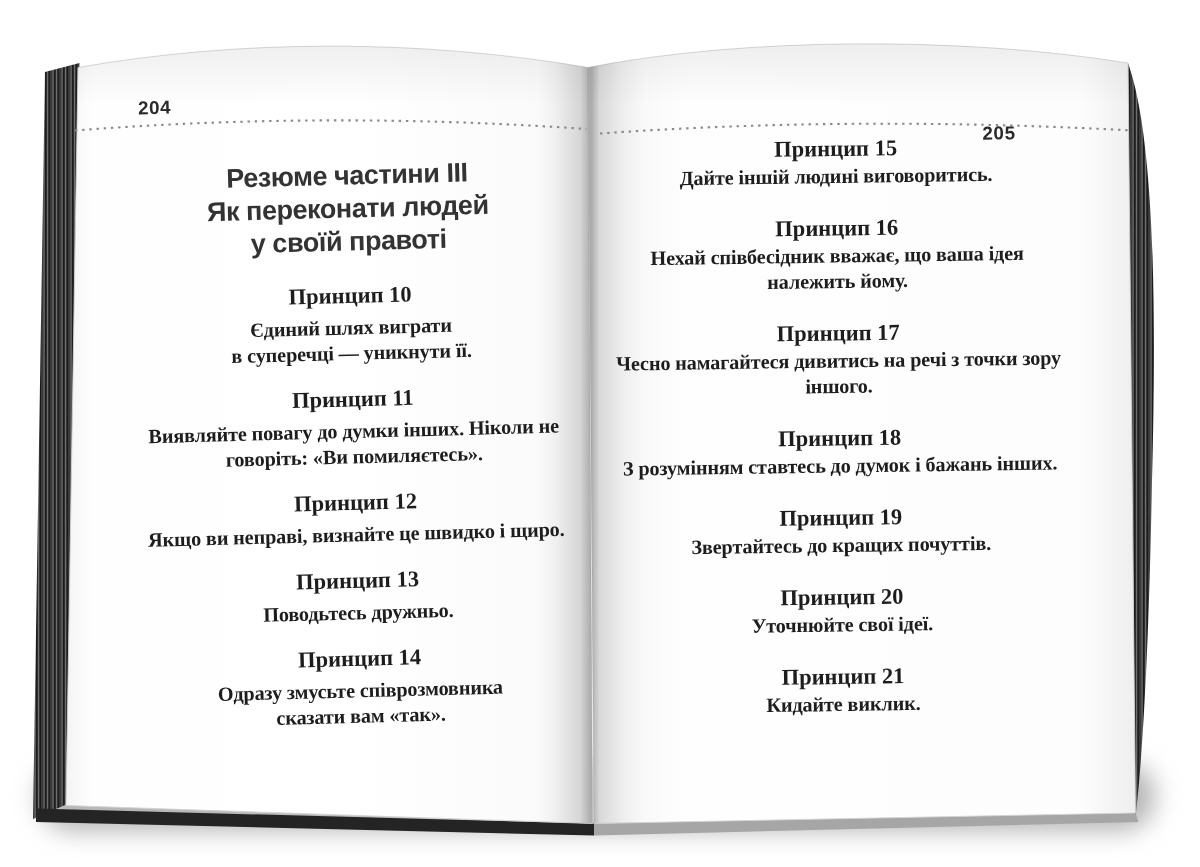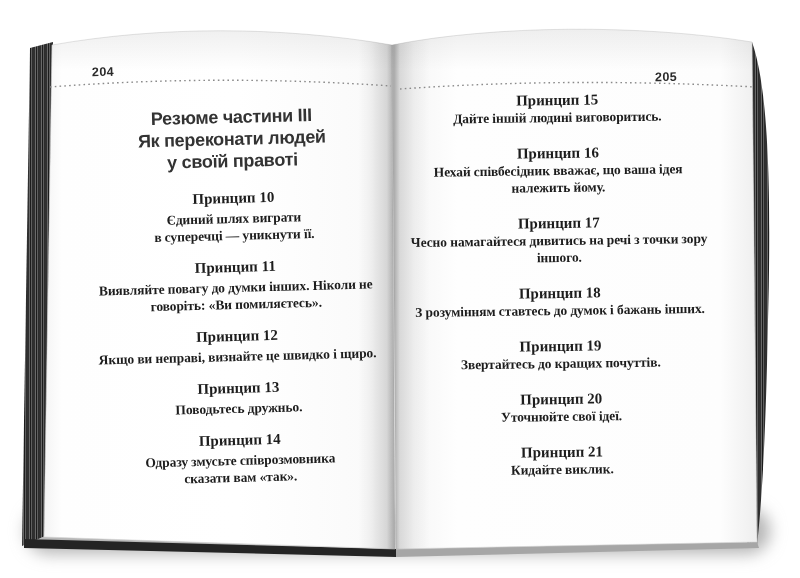--- a/index.html
+++ b/index.html
@@ -7,21 +7,21 @@
     position:relative; width:800px; height:578px; background:#ffffff;
     overflow:hidden; font-family:"Liberation Sans", sans-serif;
   }
   svg.book-art { position:absolute; left:0; top:0; width:800px; height:578px; display:block; }
 
   .page-num {
     position:absolute; font:700 12.5px/1 "Liberation Sans", sans-serif;
     color:#2a2a2a; letter-spacing:.4px; z-index:3;
   }
   .page-num.left  { left:92px;  top:66px; transform:rotate(-1.5deg); }
-  .page-num.right { left:655px; top:71px; transform:rotate(-0.8deg); }
+  .page-num.right { left:655px; top:83px; transform:rotate(-0.8deg); }
 
   .page-text { position:absolute; text-align:center; color:#1f1f1f; z-index:3; }
   .page-text.left  { left:72px;  top:106px; width:318px; transform:rotate(-1.5deg); transform-origin:50% 0; }
   .page-text.right { left:392px; top:92px;  width:330px; transform:rotate(-0.8deg); transform-origin:50% 0; }
 
   .part-title {
     font:700 18px/22px "Liberation Sans", sans-serif; color:#333333;
     letter-spacing:-0.3px; margin:0 0 18px; white-space:pre-line;
   }
   .p-head { font:700 15px/17px "Liberation Serif", serif; margin:0 0 3px; color:#1d1d1d; }

